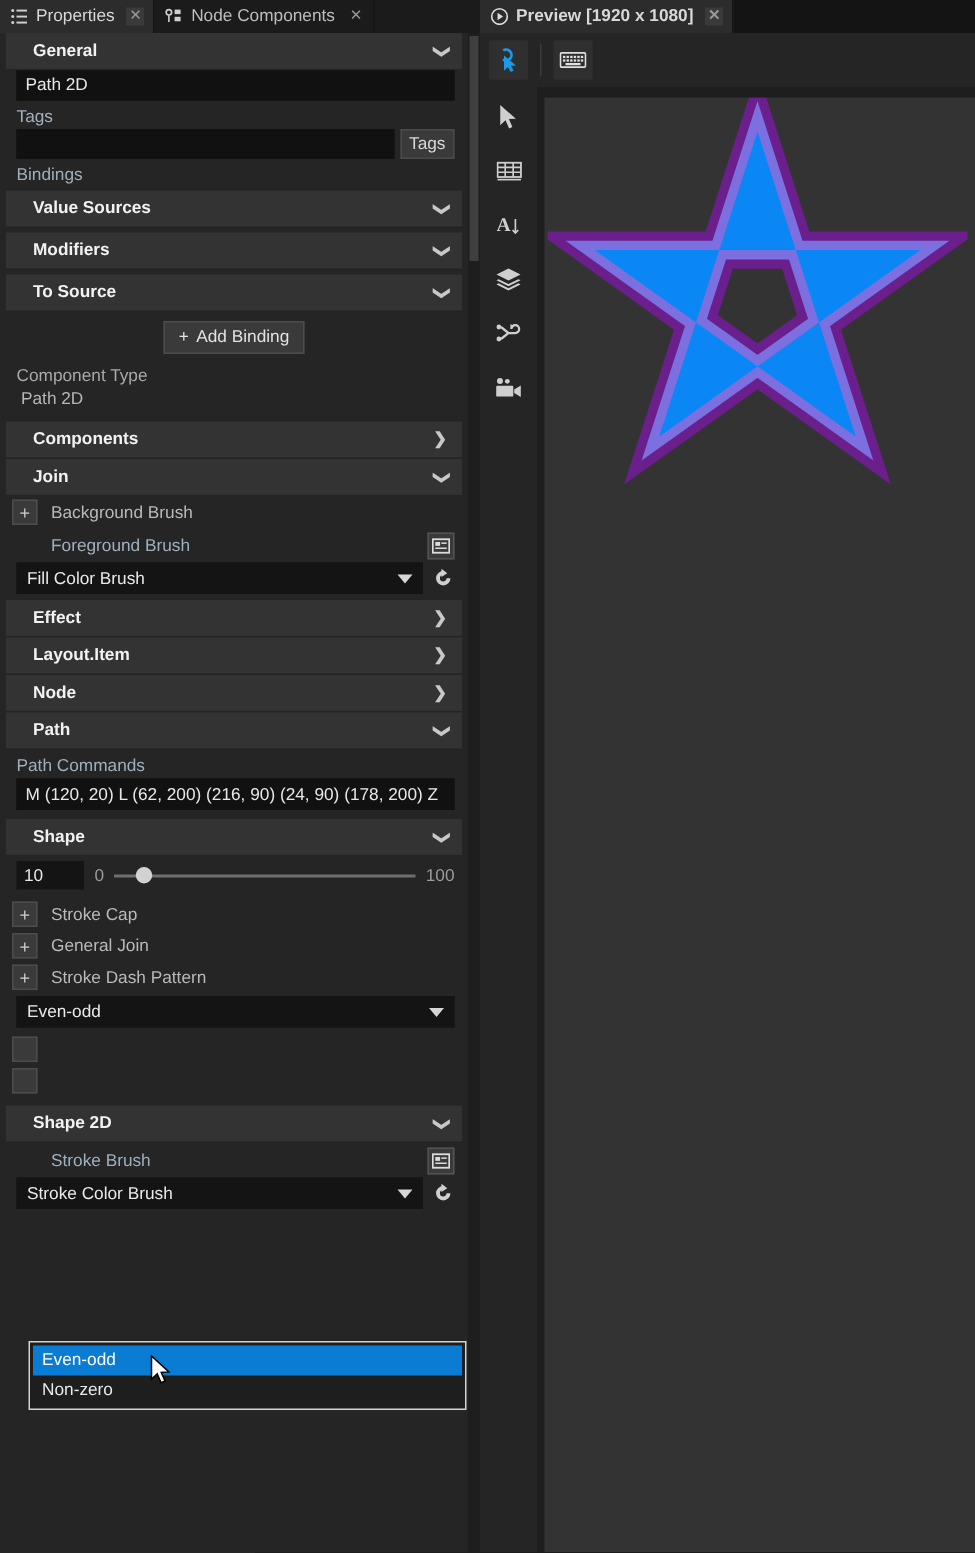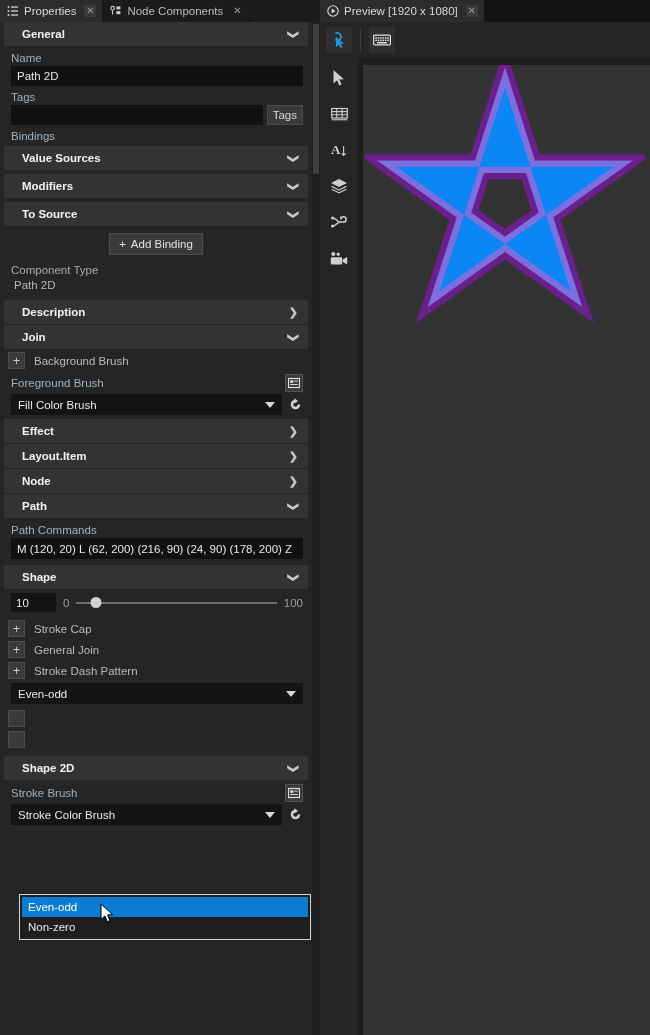--- a/index.html
+++ b/index.html
@@ -183,20 +183,21 @@
     cursor: pointer;
     box-sizing: border-box;
   }
   .plusrow .plabel { color: #b9b9b9; font-size: 11.5px; }
 
   .brush-header {
     display: flex;
     align-items: center;
     justify-content: space-between;
     padding: 3px 9px 0 11px;
+    margin-left: 23px;
   }
   .iconbtn {
     width: 18px; height: 18px;
     background: #3a3a3b;
     border: 1px solid #535354;
     display: flex; align-items: center; justify-content: center;
     cursor: pointer;
     box-sizing: border-box;
   }
 
@@ -305,20 +306,21 @@
     height: 1035px;
     background: #1e1e1e;
     display: flex;
     flex-direction: column;
   }
   #right-tabstrip {
     height: 22px;
     background: #141415;
     display: flex;
     flex: 0 0 22px;
+    font-weight: bold;
   }
   #preview-toolbar {
     height: 36px;
     background: #252526;
     display: flex;
     align-items: center;
     padding-left: 6px;
     gap: 8px;
     flex: 0 0 36px;
   }
@@ -413,21 +415,20 @@
     </div>
 
     <div id="panel-body">
       <div id="panel-scroll">
 
         <div class="section">
           <span>General</span>
           <span class="chev" style="transform:rotate(90deg)">❯</span>
         </div>
 
-        <div class="field-label">Name</div>
         <div class="textbox">Path 2D</div>
 
         <div class="field-label">Tags</div>
         <div class="row-inline">
           <div class="textbox"></div>
           <div class="small-btn">Tags</div>
         </div>
 
         <div class="field-label">Bindings</div>
 
@@ -452,21 +453,21 @@
             <span>Add Binding</span>
           </div>
         </div>
 
         <div class="field-label dim">Component Type</div>
         <div class="value-text">Path 2D</div>
 
         <div style="height:5px"></div>
 
         <div class="section">
-          <span>Description</span>
+          <span>Components</span>
           <span class="chev">❯</span>
         </div>
 
         <div class="section">
           <span>Join</span>
           <span class="chev" style="transform:rotate(90deg)">❯</span>
         </div>
 
         <div class="plusrow">
           <div class="plusbox">+</div>

